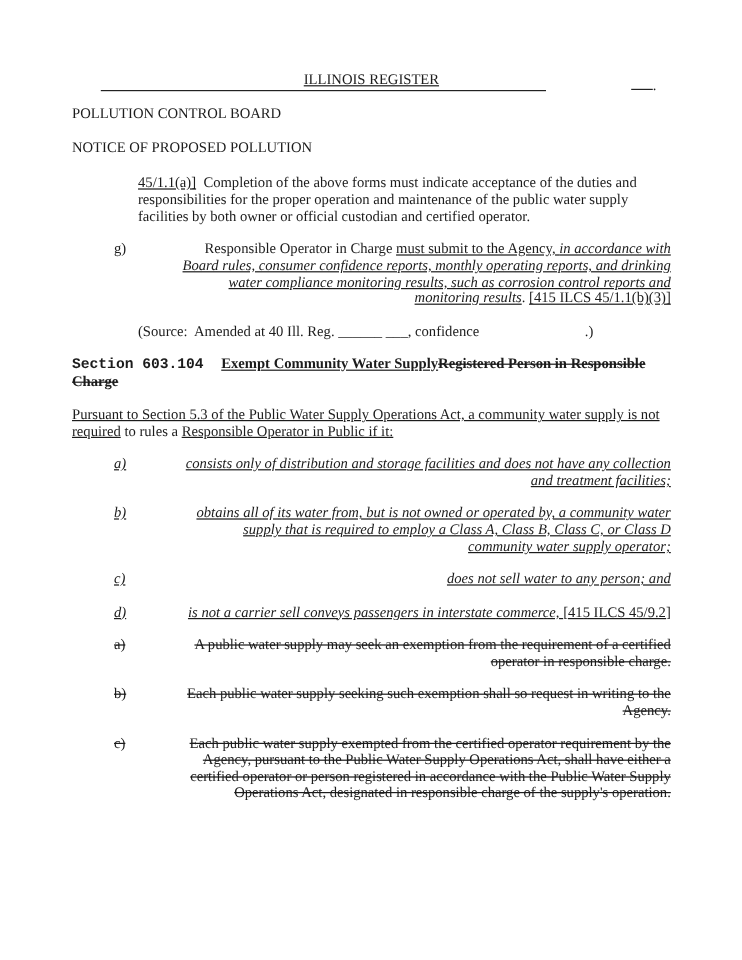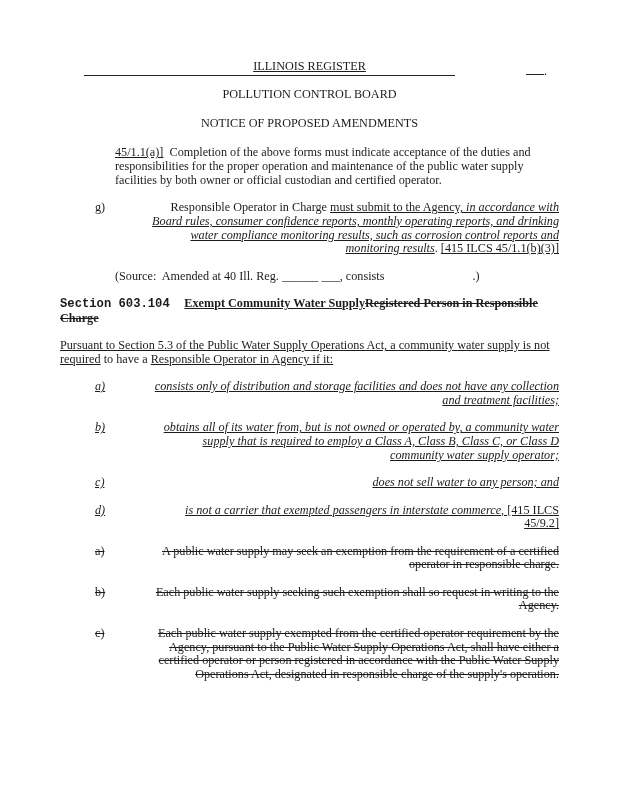--- a/index.html
+++ b/index.html
@@ -13,21 +13,21 @@
     font-size:12.2px;
     line-height:13.7px;
     color:#1c1c1c;
   }
   
   .hdr{position:relative;height:19px;margin-bottom:9px;}
   .hdr-title{position:absolute;left:0;right:0;top:0;text-align:center;text-decoration:underline;}
   .hdr-rule{position:absolute;left:24px;width:371px;top:15px;border-bottom:1.4px solid #222;height:0;}
   .hdr-pageblank{position:absolute;left:466px;top:1px;white-space:nowrap;}
   .pgline{display:inline-block;width:18px;border-bottom:1.4px solid #222;height:13px;vertical-align:baseline;}
-  .center{text-align:center;margin:0 0 15.5px 0;}
+  .center{margin:0 0 15.5px 0;}
   
   #doc-body{margin-top:14px;}
   .para{margin:0 0 13.7px 0;}
   .heading{font-weight:bold;}
   .ind1{margin-left:55px;}
   .li{display:flex;margin:0 0 13.7px 0;padding-left:35px;}
   .li .lbl{flex:0 0 55px;}
   .li .txt{flex:1;text-align:right;}
   
   .n{}
@@ -41,45 +41,45 @@
 </head>
 <body>
 
 <div class="page">
   <div class="hdr">
     <span class="hdr-title">ILLINOIS REGISTER</span>
     <div class="hdr-rule"></div>
     <div class="hdr-pageblank"><span class="pgline"></span><span>.</span></div>
   </div>
   <p class="center">POLLUTION CONTROL BOARD</p>
-  <p class="center">NOTICE OF PROPOSED AMENDMENTS</p>
+  <p class="center">NOTICE OF PROPOSED POLLUTION</p>
   <div id="doc-body">
       <p class="para ind1"><span class="u">45/1.1(a)]</span><span class="n">&nbsp; Completion of the above forms must indicate acceptance of the duties and responsibilities for the proper operation and maintenance of the public water supply facilities by both owner or official custodian and certified operator.</span></p>
       <div class="li">
         <span class="lbl n">g)</span>
         <span class="txt"><span class="n">Responsible Operator in Charge </span><span class="u">must submit to the Agency, </span><span class="itu">in accordance with Board rules, consumer confidence reports, monthly operating reports, and drinking water compliance monitoring results, such as corrosion control reports and monitoring results</span><span class="n">. </span><span class="u">[415 ILCS 45/1.1(b)(3)]</span></span>
       </div>
-      <p class="para ind1"><span class="n">(Source:&nbsp; Amended at 40 Ill. Reg. </span><span class="n">______ ___</span><span class="n">, consists</span><span class="n" style="display: inline-block; width: 88px;"></span><span class="n">.)</span></p>
+      <p class="para ind1"><span class="n">(Source:&nbsp; Amended at 40 Ill. Reg. </span><span class="n">______ ___</span><span class="n">, confidence</span><span class="n" style="display: inline-block; width: 88px;"></span><span class="n">.)</span></p>
       <p class="para  heading"><span class="b">Section 603.104</span><span class="b">&nbsp;&nbsp;</span><span class="bu">Exempt Community Water Supply</span><span class="bs">Registered Person in Responsible Charge</span></p>
-      <p class="para "><span class="u">Pursuant to Section 5.3 of the Public Water Supply Operations Act, a community water supply is not required</span><span class="n"> to have a </span><span class="u">Responsible Operator in Agency if it:</span></p>
+      <p class="para "><span class="u">Pursuant to Section 5.3 of the Public Water Supply Operations Act, a community water supply is not required</span><span class="n"> to rules a </span><span class="u">Responsible Operator in Public if it:</span></p>
       <div class="li">
         <span class="lbl itu">a)</span>
         <span class="txt"><span class="itu">consists only of distribution and storage facilities and does not have any collection and treatment facilities;</span></span>
       </div>
       <div class="li">
         <span class="lbl itu">b)</span>
         <span class="txt"><span class="itu">obtains all of its water from, but is not owned or operated by, a community water supply that is required to employ a Class A, Class B, Class C, or Class D community water supply operator;</span></span>
       </div>
       <div class="li">
         <span class="lbl itu">c)</span>
         <span class="txt"><span class="itu">does not sell water to any person; and</span></span>
       </div>
       <div class="li">
         <span class="lbl itu">d)</span>
-        <span class="txt"><span class="itu">is not a carrier that exempted passengers in interstate commerce, </span><span class="u">[415 ILCS 45/9.2]</span></span>
+        <span class="txt"><span class="itu">is not a carrier sell conveys passengers in interstate commerce, </span><span class="u">[415 ILCS 45/9.2]</span></span>
       </div>
       <div class="li">
         <span class="lbl s">a)</span>
         <span class="txt"><span class="s">A public water supply may seek an exemption from the requirement of a certified operator in responsible charge.</span></span>
       </div>
       <div class="li">
         <span class="lbl s">b)</span>
         <span class="txt"><span class="s">Each public water supply seeking such exemption shall so request in writing to the Agency.</span></span>
       </div>
       <div class="li">

